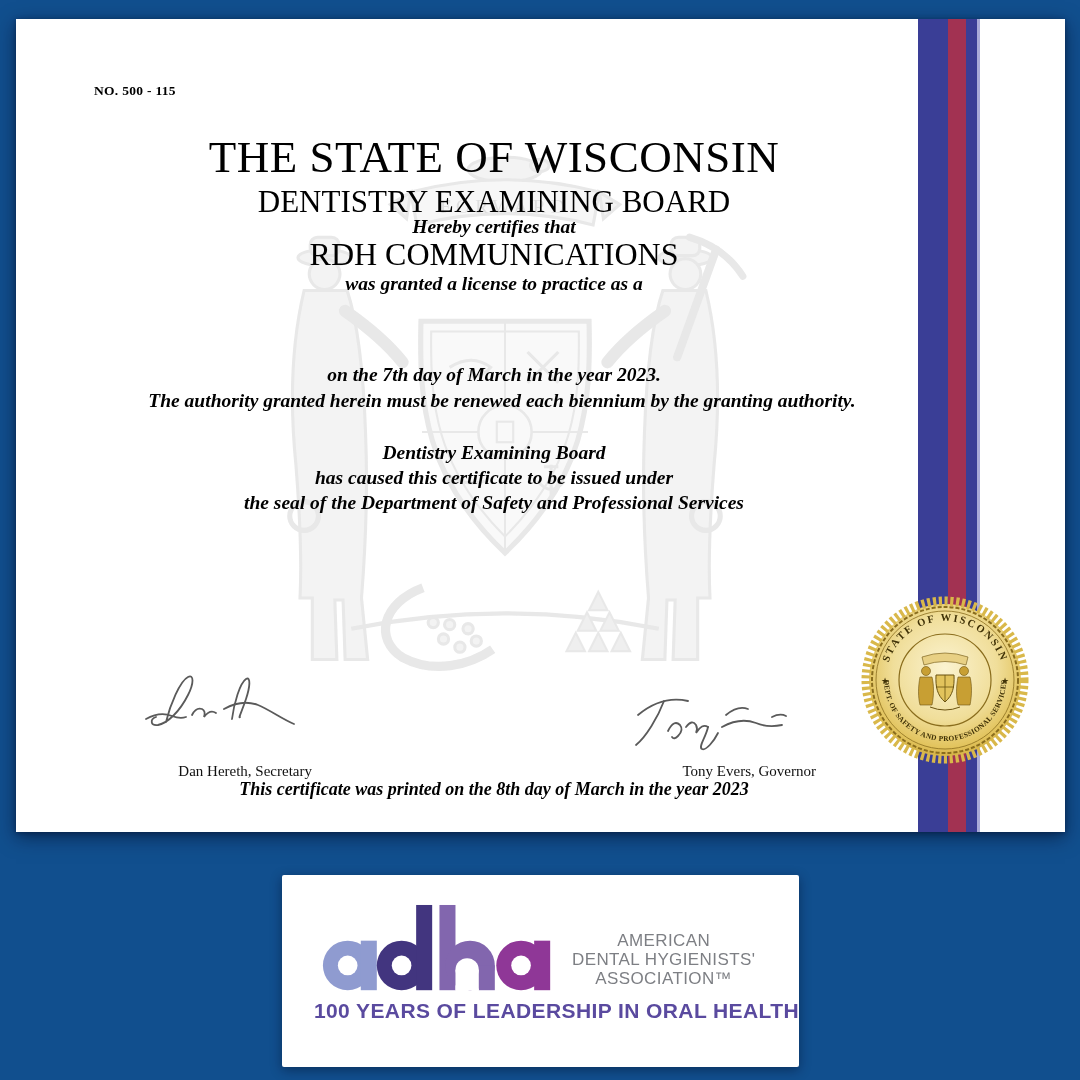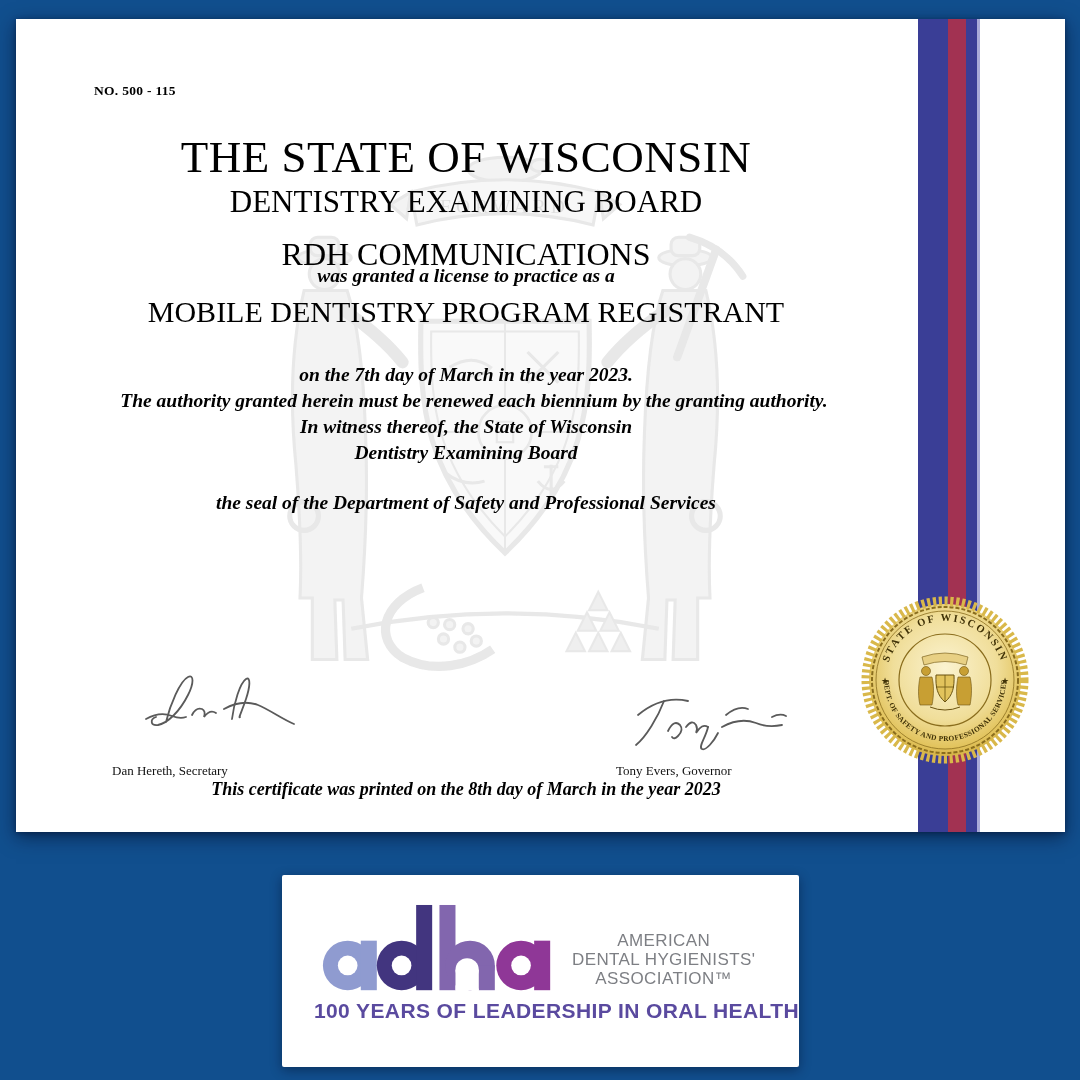--- a/index.html
+++ b/index.html
@@ -3,40 +3,40 @@
 <meta charset="utf-8">
 <style>
   html,body{margin:0;padding:0;width:1080px;height:1080px;overflow:hidden;}
   body{background:#114F8E;font-family:"Liberation Serif",serif;position:relative;}
   .certificate{
     position:absolute;left:16px;top:19px;width:1049px;height:813px;background:#ffffff;
     box-shadow:0 5px 18px rgba(2,10,35,.55),0 1px 5px rgba(2,10,35,.4);
   }
   .wm{position:absolute;left:243px;top:128px;width:492px;height:615px;opacity:.85;}
   .cert-number{position:absolute;left:78px;top:64px;font-size:13.5px;font-weight:700;color:#000;letter-spacing:.3px;}
-  .line{position:absolute;left:0;width:900px;text-align:center;color:#000;}
+  .line{position:absolute;left:0;width:900px;text-align:center;color:#000;padding-left:28px;}
   .t-title{top:112px;font-size:45px;letter-spacing:.5px;}
   .t-board{top:165px;font-size:31px;}
   .t-certifies{top:197px;font-size:19.5px;font-style:italic;font-weight:700;}
   .t-licensee{top:217px;font-size:32px;}
-  .t-granted{top:246px;font-size:19.5px;font-style:italic;font-weight:700;}
+  .t-granted{top:254px;font-size:19.5px;font-style:italic;font-weight:700;}
   .t-type{top:276px;font-size:30px;}
   .t-body{font-size:19.5px;font-style:italic;font-weight:700;}
   .b0{top:319px;} .b1{top:345px;} .b2{top:371px;margin-left:8px;} .b3{top:397px;}
   .b4{top:423px;} .b5{top:448px;} .b6{top:473px;}
   .t-printed{top:760px;font-size:18px;font-style:italic;font-weight:700;}
   .ribbon{
     position:absolute;left:902px;top:0;width:62px;height:813px;
     background:linear-gradient(to right,#3A3E96 0 30px,#A23252 30px 48px,#3A3E96 48px 59px,#A9ABD8 59px 62px);
   }
   .seal{position:absolute;left:844px;top:576px;width:170px;height:170px;}
   .sig{position:absolute;}
   .sig-left{left:120px;top:648px;width:170px;height:85px;}
   .sig-right{left:610px;top:668px;width:170px;height:70px;}
-  .sig-label{position:absolute;font-size:13px;color:#111;width:200px;text-align:left;}
+  .sig-label{position:absolute;font-size:15px;color:#111;width:200px;text-align:right;}
   .sig-label-left{left:96px;top:744px;}
   .sig-label-right{left:600px;top:744px;}
   .adha-box{
     position:absolute;left:282px;top:875px;width:517px;height:192px;background:#ffffff;border-radius:2px;
     box-shadow:0 3px 12px rgba(2,10,35,.45);
   }
   .adha-letters{position:absolute;left:38px;top:24px;width:236px;height:95px;}
   .adha-org{position:absolute;left:290px;top:56px;font-family:"Liberation Sans",sans-serif;
     font-size:17px;line-height:19px;color:#7D7F84;letter-spacing:.4px;text-align:center;}
   .adha-tagline{position:absolute;left:0;top:124px;width:517px;text-align:right;
@@ -91,27 +91,27 @@
         <polygon points="333,472 351,472 342,454"></polygon>
           <polygon points="322,452 340,452 331,434"></polygon>
       </g>
     </g>
     <text x="240" y="64" text-anchor="middle" font-size="19" letter-spacing="5" fill="#DADADA" font-family="Liberation Serif,serif">FORWARD</text>
   </svg>
 
   <div class="cert-number">NO. 500 - 115</div>
   <div class="line t-title">THE STATE OF WISCONSIN</div>
   <div class="line t-board">DENTISTRY EXAMINING BOARD</div>
+  <div class="line t-certifies">Hereby certifies that</div>
   <div class="line t-licensee">RDH COMMUNICATIONS</div>
   <div class="line t-granted">was granted a license to practice as a</div>
-  <div class="line t-type">MOBILE DENTISTRY PROGRAM REGISTRANT</div>
   <div class="line t-body b1">on the 7th day of March in the year 2023.</div>
   <div class="line t-body b2">The authority granted herein must be renewed each biennium by the granting authority.</div>
-  <div class="line t-body b3">In witness thereof, the State of Wisconsin</div>
   <div class="line t-body b4">Dentistry Examining Board</div>
+  <div class="line t-body b5">has caused this certificate to be issued under</div>
   <div class="line t-body b6">the seal of the Department of Safety and Professional Services</div>
 
   <svg class="sig sig-left" viewBox="0 0 170 85">
     <g fill="none" stroke="#5A5A5A" stroke-width="1.8" stroke-linecap="round">
       <path d="M 30 55 C 34 38 44 14 52 10 C 58 7 58 16 52 28 C 44 44 32 56 22 58 C 14 59 14 52 20 50"></path>
       <path d="M 10 52 Q 24 44 36 49 Q 44 52 50 50"></path>
       <path d="M 56 48 Q 60 40 66 42 Q 70 44 68 50 Q 74 42 80 46"></path>
       <path d="M 96 52 C 98 36 104 16 110 12 C 115 9 114 20 110 32 C 106 44 102 52 104 50"></path>
       <path d="M 88 42 Q 106 32 122 38 C 134 43 146 52 158 57"></path>
     </g>

